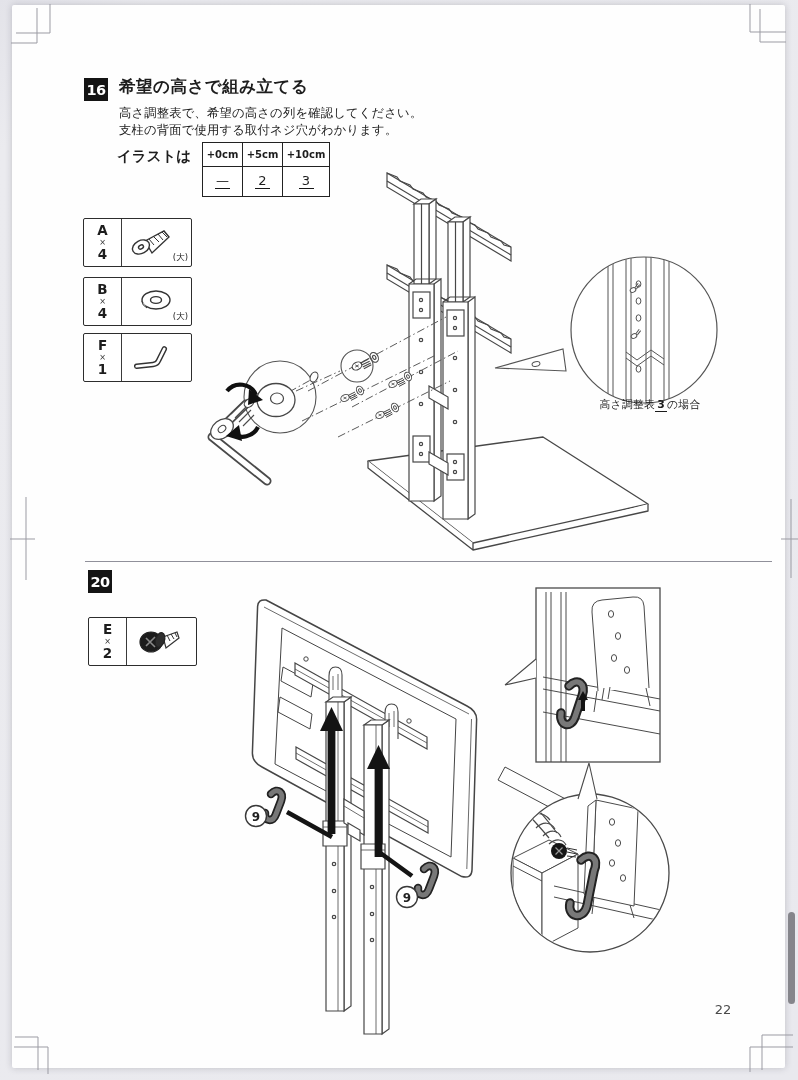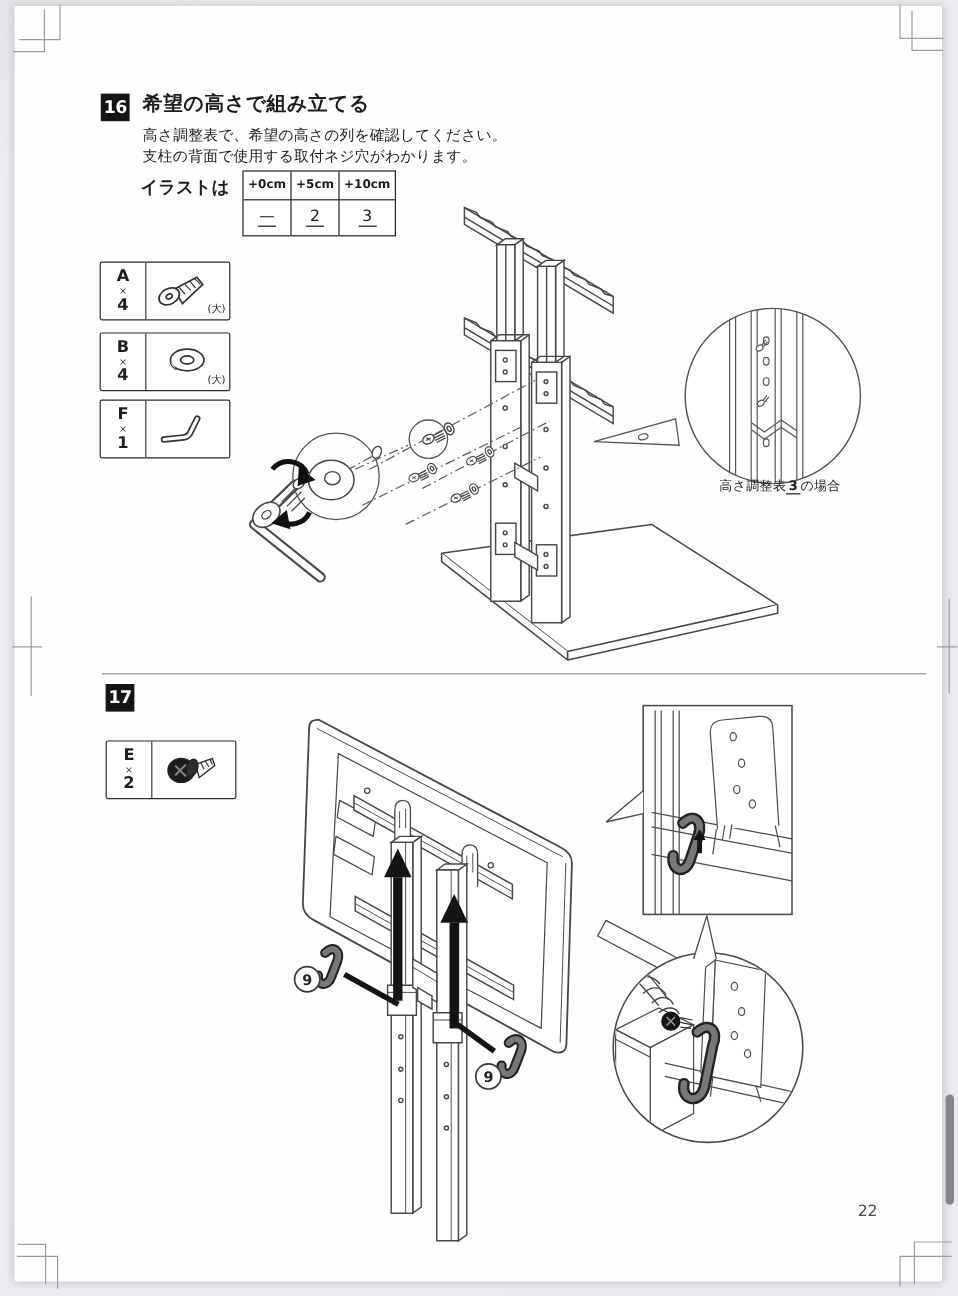--- a/index.html
+++ b/index.html
@@ -239,21 +239,21 @@
       </g>
     </g>
   </svg>
 
   <div class="abs caption" style="left:562px;top:398px;width:176px">
     <span>高さ調整表</span><span class="u3">3</span><span>の場合</span>
   </div>
 
   <div class="abs divline" style="left:85px;top:561px;width:687px"></div>
 
-  <div class="abs badge" style="left:88px;top:570px">17</div>
+  <div class="abs badge" style="left:88px;top:570px">20</div>
 
   <div class="abs pbox" style="left:88px;top:617px">
     <div class="pid">
         <span class="pl">E</span>
         <span class="px">×</span>
         <span class="pc">2</span>
       </div>
     <div class="pico">
       <svg width="58" height="38" viewBox="0 0 58 38">
         <g stroke="#222" stroke-width="1.2">

